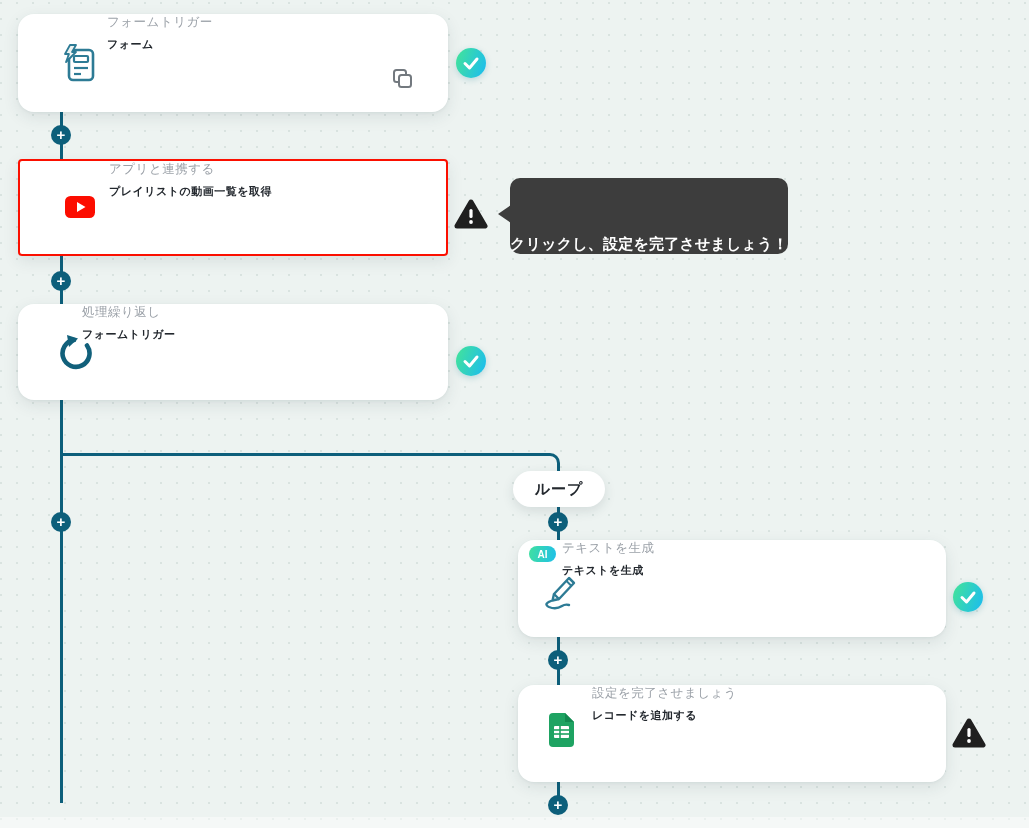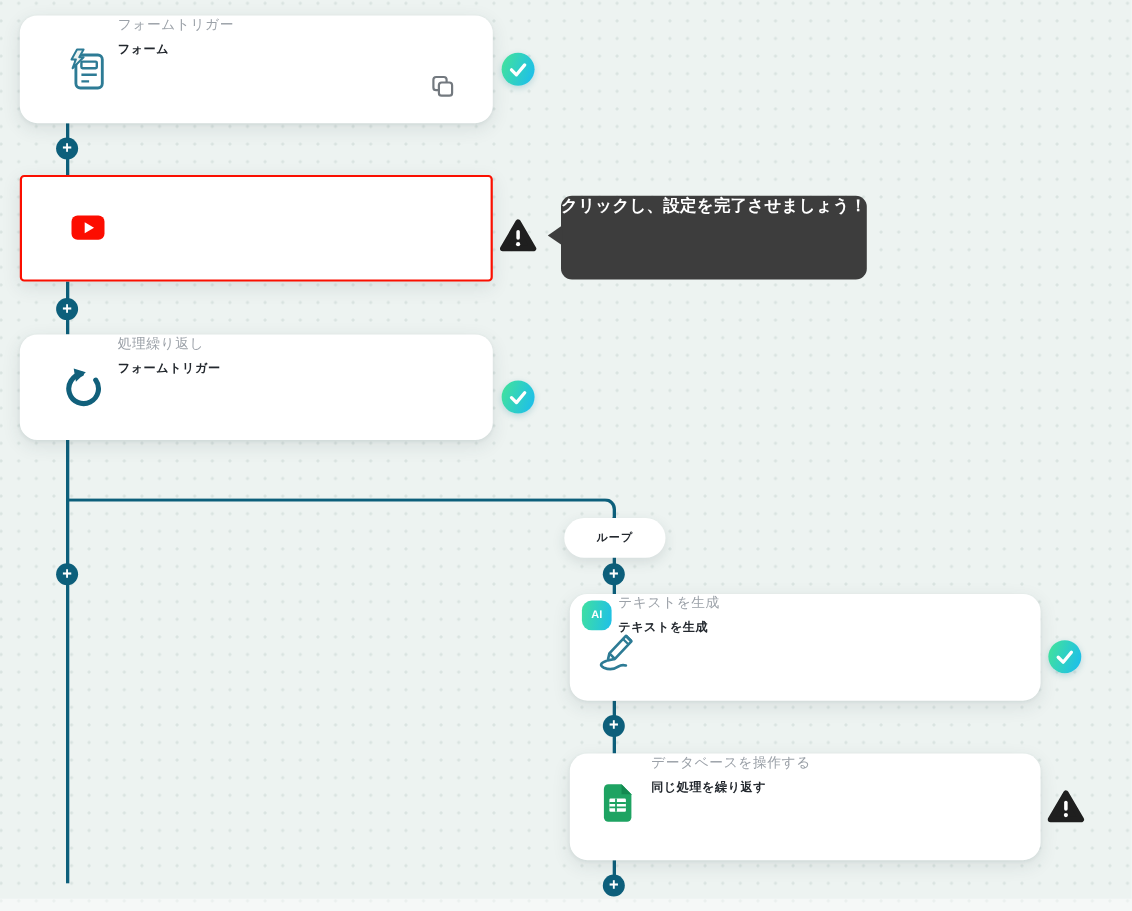--- a/index.html
+++ b/index.html
@@ -34,44 +34,44 @@
     box-shadow:0 5px 16px rgba(40,60,70,0.10), 0 1px 3px rgba(40,60,70,0.06);
     display:flex; align-items:flex-start; cursor:pointer; }
   .card.selected { border:2px solid #fb0f00; border-radius:4px;
     box-shadow:0 5px 16px rgba(40,60,70,0.10); }
   .card .icon-slot { position:absolute; display:flex; align-items:center; justify-content:center; }
   .card .texts { display:flex; flex-direction:column; gap:6px; }
   .cat { font-size:12.5px; color:#9ba1a8; letter-spacing:0.5px; }
   .ttl { font-size:11px; font-weight:bold; color:#23282e; letter-spacing:0.5px; }
 
   
-  .ai-badge { position:absolute; left:11px; top:6px; width:27px; height:27px;
+  .ai-badge { position:absolute; left:11px; top:6px; width:27px; height:16px;
     border-radius:9px; background:linear-gradient(100deg,#40e0a0,#1ebfe9);
     color:#fff; font-size:10px; font-weight:bold;
     display:flex; align-items:center; justify-content:center; }
 
   
   .check-badge { position:absolute; width:30px; height:30px; border-radius:50%;
     background:linear-gradient(110deg,#40e0a0 10%,#1ebfe9 90%);
     box-shadow:0 2px 6px rgba(30,130,150,0.25);
     display:flex; align-items:center; justify-content:center; }
   .warn-badge { position:absolute; width:36px; height:34px;
     display:flex; align-items:center; justify-content:center; }
 
   
   .loop-pill { position:absolute; left:513px; top:471px; width:92px; height:36px;
     background:#fff; border-radius:18px;
     box-shadow:0 4px 12px rgba(40,60,70,0.13);
     display:flex; align-items:center; justify-content:center;
-    font-size:10px; font-weight:bold; color:#23282e; letter-spacing:1px; }
+    font-size:15px; font-weight:bold; color:#23282e; letter-spacing:1px; }
 
   
   .tooltip { position:absolute; left:510px; top:178px; width:278px; height:76px;
     background:#3d3d3d; border-radius:10px; color:#fff;
-    display:flex; align-items:flex-start; justify-content:center;
+    display:flex; align-items:flex-end; justify-content:center;
     font-size:15px; font-weight:bold; letter-spacing:0.2px; }
   .tooltip .arrow { position:absolute; left:-12px; top:27px; width:0; height:0;
     border-top:9px solid transparent; border-bottom:9px solid transparent;
     border-right:13px solid #3d3d3d; }
 </style>
 </head>
 <body>
 
 <div class="canvas">
 
@@ -117,20 +117,24 @@
     </svg>
   </div>
 
   <div class="card selected" style="left:18px; top:159px; width:430px; height:97px;">
     <div class="icon-slot" style="left:44px; top:34px; width:32px; height:24px;">
       <svg width="32" height="24" viewBox="0 0 32 24">
         <rect x="1" y="1" width="30" height="22" rx="5.5" fill="#fc0d00"></rect>
         <polygon points="13,7 13,17 21.5,12" fill="#fff"></polygon>
       </svg>
     </div>
+    <div class="texts" style="margin-left:89px;">
+      <span class="cat">アプリと連携する</span>
+      <span class="ttl">プレイリストの動画一覧を取得</span>
+    </div>
   </div>
   <div class="warn-badge" style="left:453px; top:198px;">
     <svg width="36" height="34" viewBox="0 0 36 34">
       <path d="M18 4 L32 28 H4 Z" fill="#1f1f1f" stroke="#1f1f1f" stroke-width="5" stroke-linejoin="round"></path>
       <rect x="16.4" y="11" width="3.2" height="9" rx="1.6" fill="#fff"></rect>
       <circle cx="18" cy="24" r="1.9" fill="#fff"></circle>
     </svg>
   </div>
 
   <div class="tooltip">
@@ -138,21 +142,21 @@
     <span>クリックし、設定を完了させましょう！</span>
   </div>
 
   <div class="card" style="left:18px; top:304px; width:430px; height:96px;">
     <div class="icon-slot" style="left:42px; top:30px; width:36px; height:38px;">
       <svg width="36" height="38" viewBox="0 0 36 38">
         <path d="M14 6 A 13.5 13.5 0 1 0 27 11.5" fill="none" stroke="#11607b" stroke-width="4.6" stroke-linecap="round"></path>
         <polygon points="7,1 18,4.5 9,13" fill="#11607b"></polygon>
       </svg>
     </div>
-    <div class="texts" style="margin-left:89px;">
+    <div class="texts" style="margin-left:64px;">
       <span class="cat">処理繰り返し</span>
       <span class="ttl">フォームトリガー</span>
     </div>
   </div>
   <div class="check-badge" style="left:456px; top:346px;">
     <svg width="30" height="30" viewBox="0 0 30 30">
       <polyline points="9,15.5 13.5,20 21,11" fill="none" stroke="#fff" stroke-width="3" stroke-linecap="round" stroke-linejoin="round"></polyline>
     </svg>
   </div>
 
@@ -189,22 +193,22 @@
       <svg width="30" height="38" viewBox="0 0 30 38">
         <path d="M6 2 H18 L27 11 V32 a4 4 0 0 1 -4 4 H6 a4 4 0 0 1 -4 -4 V6 a4 4 0 0 1 4 -4 Z" fill="#1ea362"></path>
         <path d="M18 2 L27 11 H18 Z" fill="#128950"></path>
         <rect x="7" y="15" width="15" height="12" fill="#fff" rx="1"></rect>
         <line x1="7" y1="19" x2="22" y2="19" stroke="#1ea362" stroke-width="1.6"></line>
         <line x1="7" y1="23" x2="22" y2="23" stroke="#1ea362" stroke-width="1.6"></line>
         <line x1="13" y1="15" x2="13" y2="27" stroke="#1ea362" stroke-width="1.6"></line>
       </svg>
     </div>
     <div class="texts" style="margin-left:74px;">
-      <span class="cat">データベースを操作する</span>
-      <span class="ttl">同じ処理を繰り返す</span>
+      <span class="cat">設定を完了させましょう</span>
+      <span class="ttl">レコードを追加する</span>
     </div>
   </div>
   <div class="warn-badge" style="left:951px; top:717px;">
     <svg width="36" height="34" viewBox="0 0 36 34">
       <path d="M18 4 L32 28 H4 Z" fill="#1f1f1f" stroke="#1f1f1f" stroke-width="5" stroke-linejoin="round"></path>
       <rect x="16.4" y="11" width="3.2" height="9" rx="1.6" fill="#fff"></rect>
       <circle cx="18" cy="24" r="1.9" fill="#fff"></circle>
     </svg>
   </div>
 

